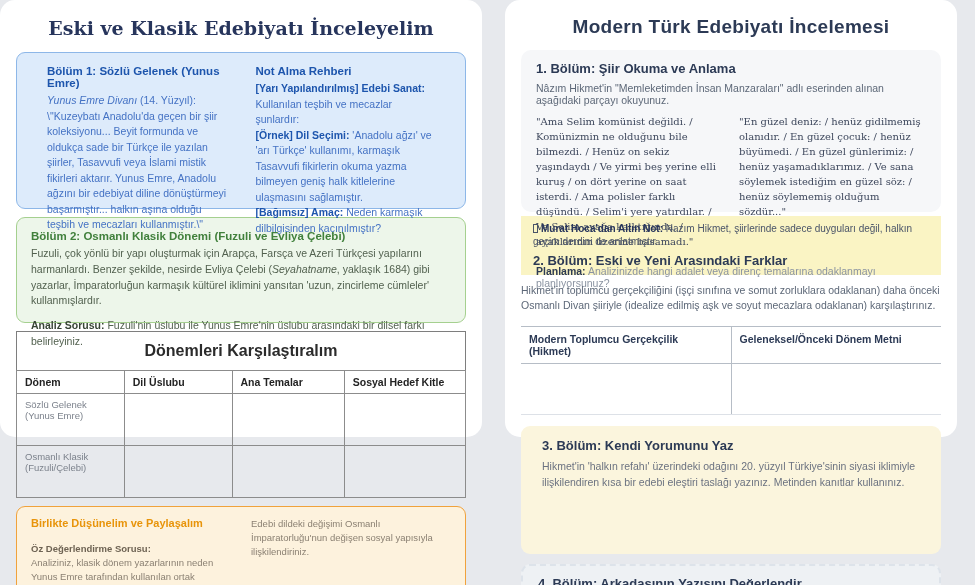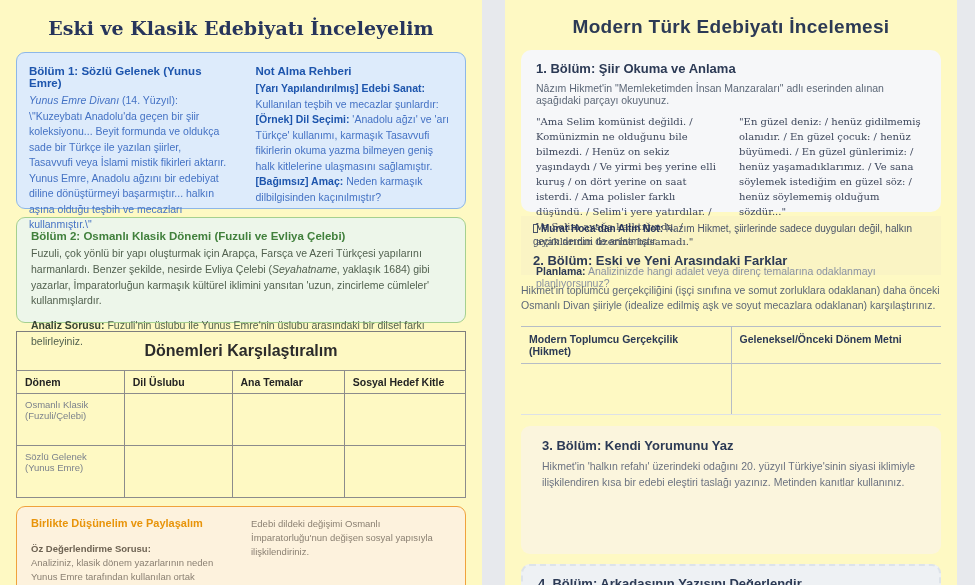--- a/index.html
+++ b/index.html
@@ -4,35 +4,35 @@
 <style>
   * { box-sizing: border-box; }
   html,body { margin:0; padding:0; }
   body {
     width:975px; height:585px; overflow:hidden;
     background:#e7e9ed;
     font-family:"Liberation Sans", sans-serif;
     -webkit-font-smoothing:antialiased;
   }
   .canvas { display:flex; width:975px; height:585px; }
-  .page { background:#fef9c3; height:585px; }
+  .page { background:#ffffff; height:437px;border-radius:15px; }
   .page-left  { width:482px; padding:0 16px; }
   .gutter { width:23px; }
   .page-right { width:452px; padding:0 16px; }
   .rmargin { flex:1; }
 
   
   .left-title {
     font-family:"DejaVu Serif", serif;
     font-size:19px; font-weight:bold; color:#27355c;
     text-align:center; margin:17px 0 13px;
   }
   .box-blue {
     background:#ddebfb; border:1.5px solid #8db7e8; border-radius:9px;
-    padding:12px 12px; height:157px; display:flex; gap:29px;
+    padding:12px 30px; height:157px; display:flex; gap:29px;
   }
   .box-blue .col { flex:1; }
   .box-blue h3 { margin:0 0 4px; font-size:11.5px; color:#1d55ad; }
   .box-blue p  { margin:0; font-size:10.5px; line-height:1.48; color:#4472c4; }
   .note-item { margin-bottom:15px; }
   .note-item .lbl { font-weight:bold; color:#1d55ad; }
 
   .box-green {
     background:#edf6ea; border:1.5px solid #a5d08f; border-radius:9px;
     padding:12px 14px; height:106px; margin-top:8px;
@@ -152,27 +152,27 @@
       <div class="tbl-title">Dönemleri Karşılaştıralım</div>
       <table class="compare">
         <tbody>
             <tr>
           <th class="c1">Dönem</th>
           <th class="c2">Dil Üslubu</th>
           <th class="c3">Ana Temalar</th>
           <th class="c4">Sosyal Hedef Kitle</th>
         </tr>
         <tr class="blank">
-          <td class="rowlabel"><span>Osmanlı Klasik</span><br><span>(Fuzuli/Çelebi)</span></td>
+          <td class="rowlabel"><span>Sözlü Gelenek</span><br><span>(Yunus Emre)</span></td>
           <td></td>
           <td></td>
           <td></td>
         </tr>
         <tr class="blank">
-          <td class="rowlabel"><span>Sözlü Gelenek</span><br><span>(Yunus Emre)</span></td>
+          <td class="rowlabel"><span>Osmanlı Klasik</span><br><span>(Fuzuli/Çelebi)</span></td>
           <td></td>
           <td></td>
           <td></td>
         </tr>
       </tbody>
         </table>
     </div>
 
     <div class="box-orange">
       <div class="col">

